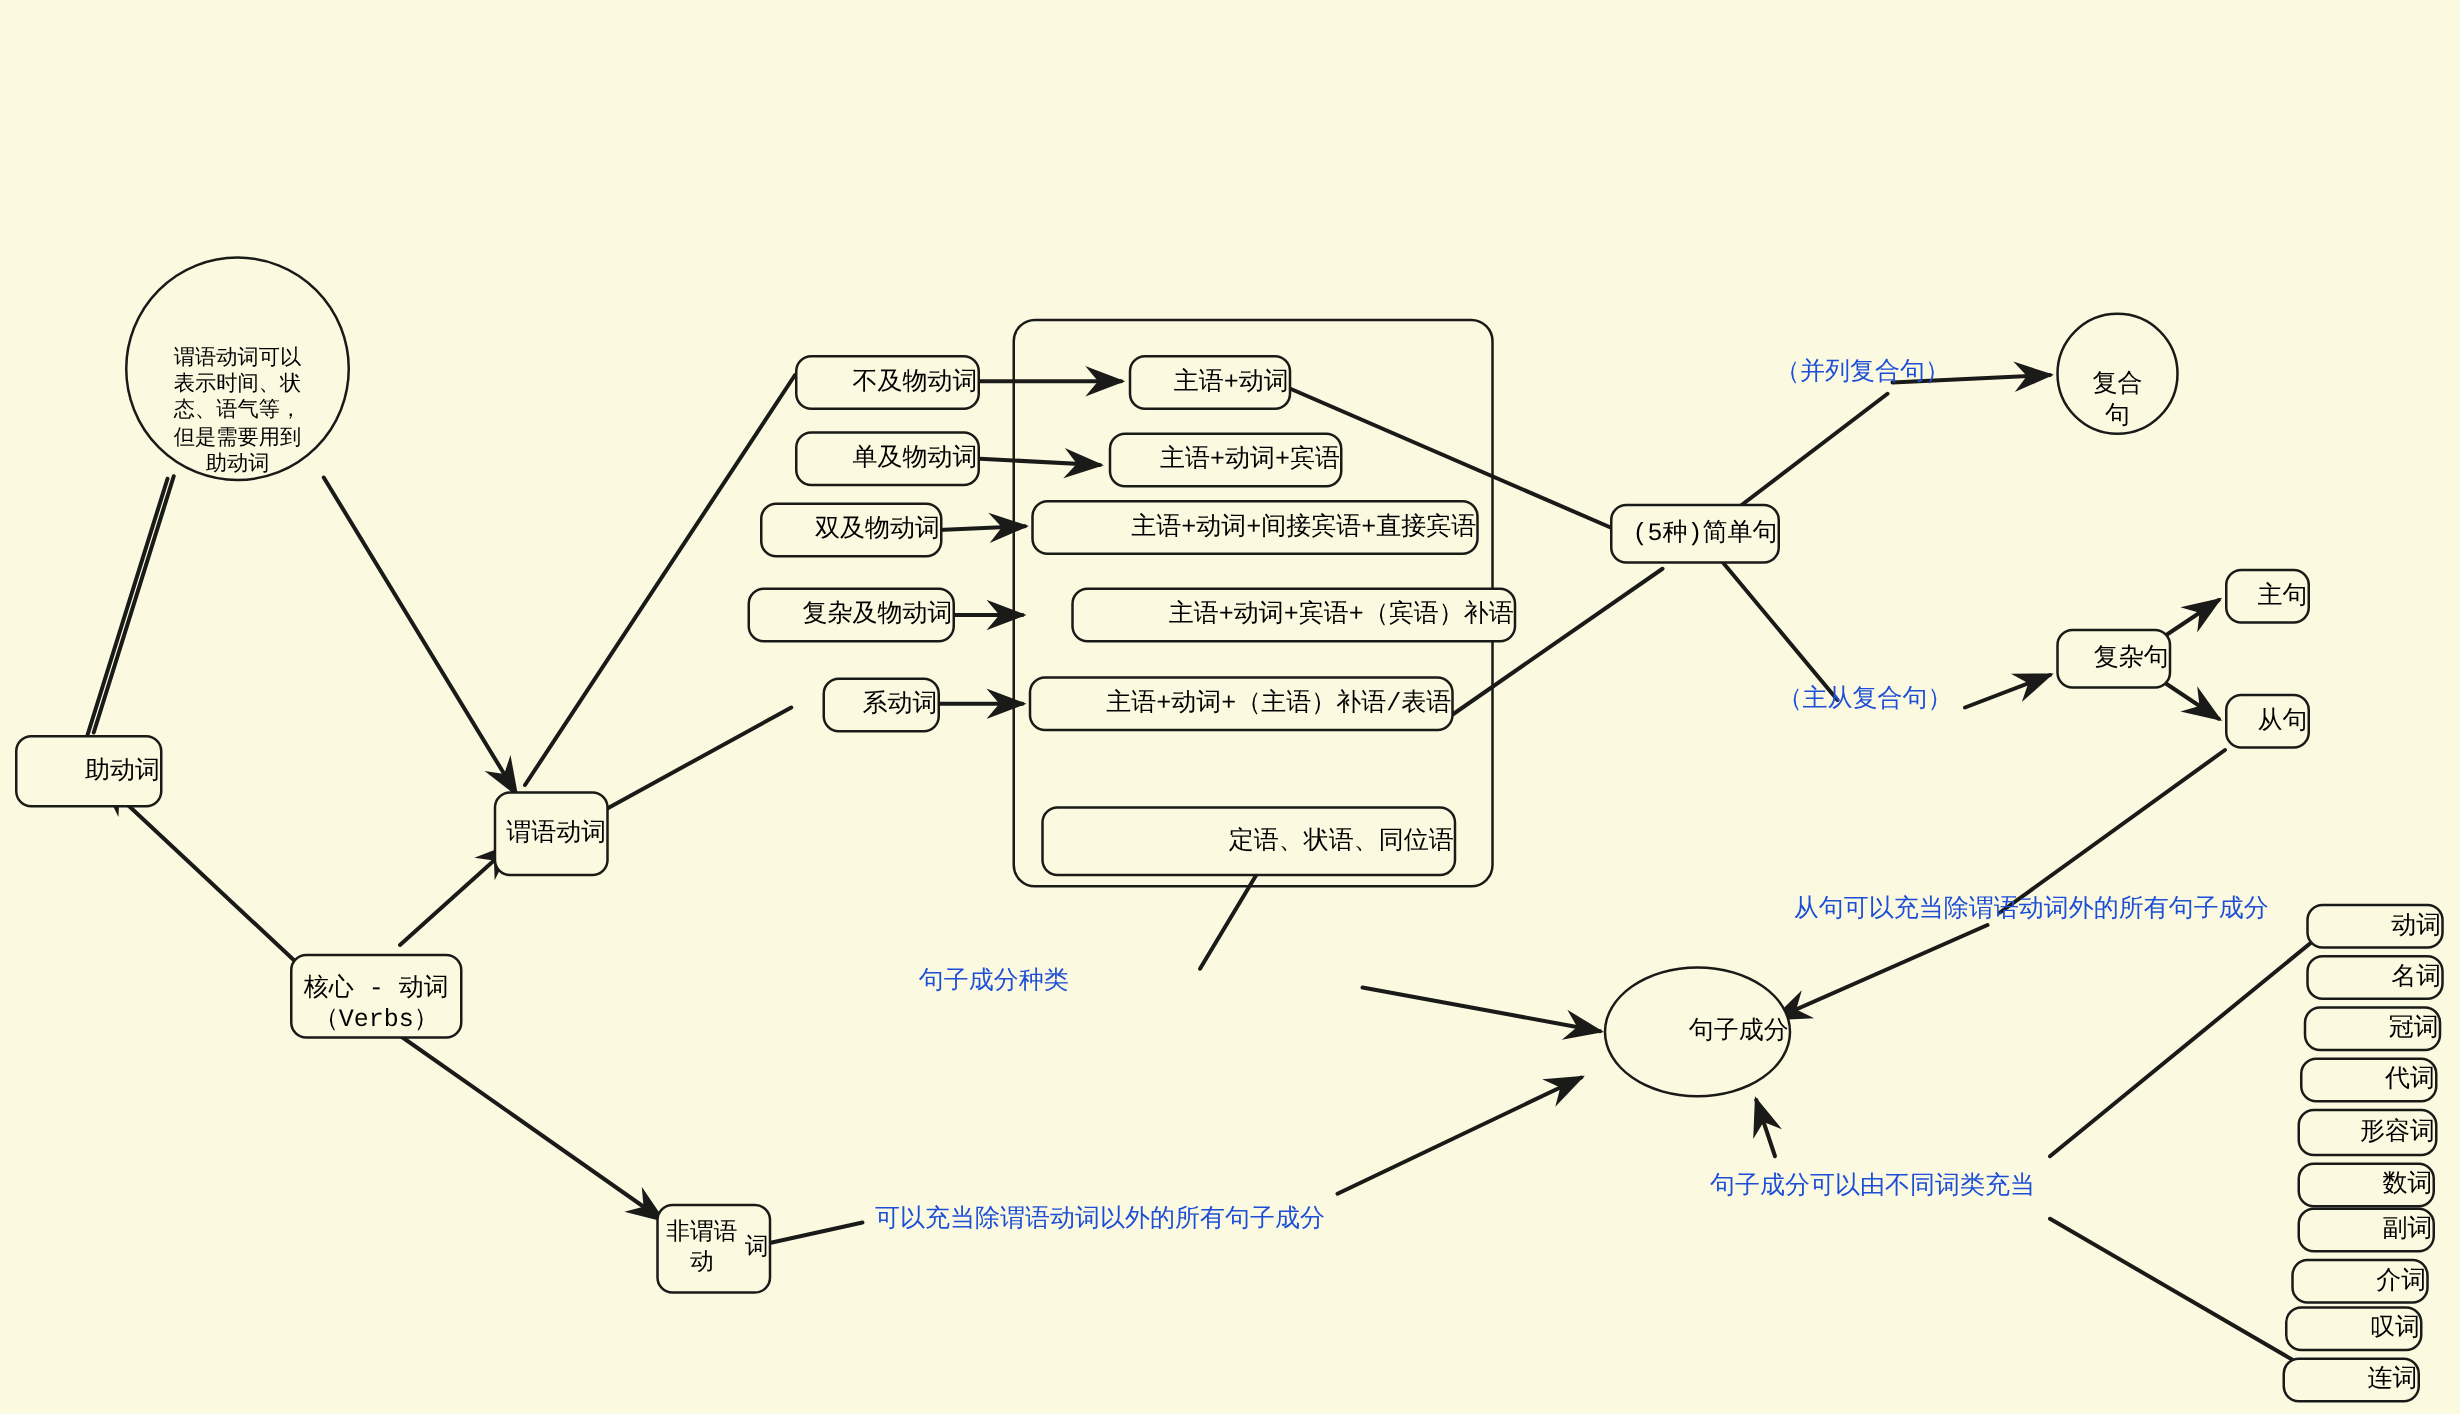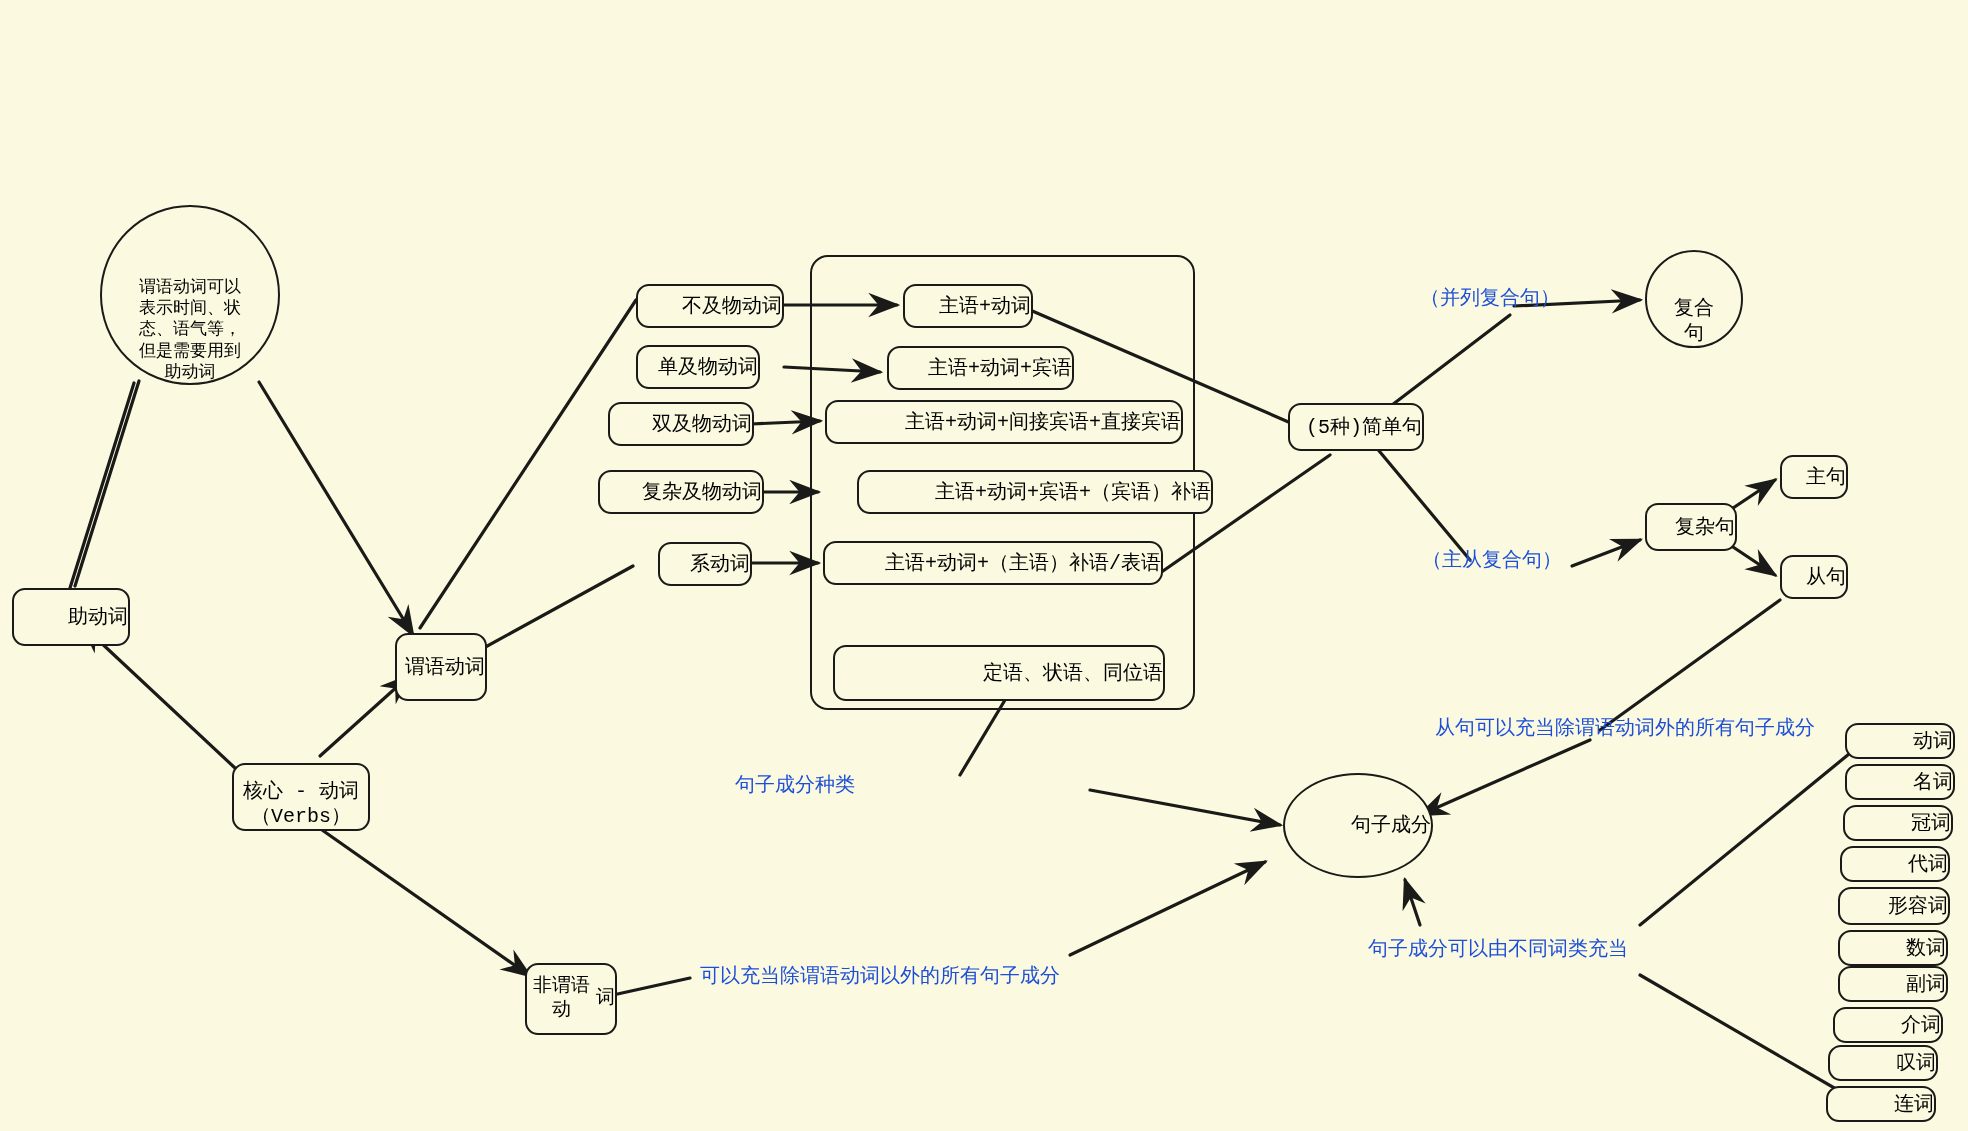--- a/index.html
+++ b/index.html
@@ -147,21 +147,21 @@
   </div>
 
   <div class="node rbox small-node" style="left:525px; top:963px; width:92px; height:72px; flex-direction:row;">
     <span>非谓语动</span>
     <span>词</span>
   </div>
 
   <div class="node rbox mid-node" style="left:636px; top:284px; width:148px; height:44px;">
     <span>不及物动词</span>
   </div>
-  <div class="node rbox mid-node" style="left:636px; top:345px; width:124px; height:44px;">
+  <div class="node rbox mid-node" style="left:636px; top:345px; width:148px; height:44px;">
     <span>单及物动词</span>
   </div>
   <div class="node rbox mid-node" style="left:608px; top:402px; width:146px; height:44px;">
     <span>双及物动词</span>
   </div>
   <div class="node rbox mid-node" style="left:598px; top:470px; width:166px; height:44px;">
     <span>复杂及物动词</span>
   </div>
   <div class="node rbox mid-node" style="left:632px; top:542px; width:94px; height:44px;margin-left:26px;">
     <span>系动词</span>

